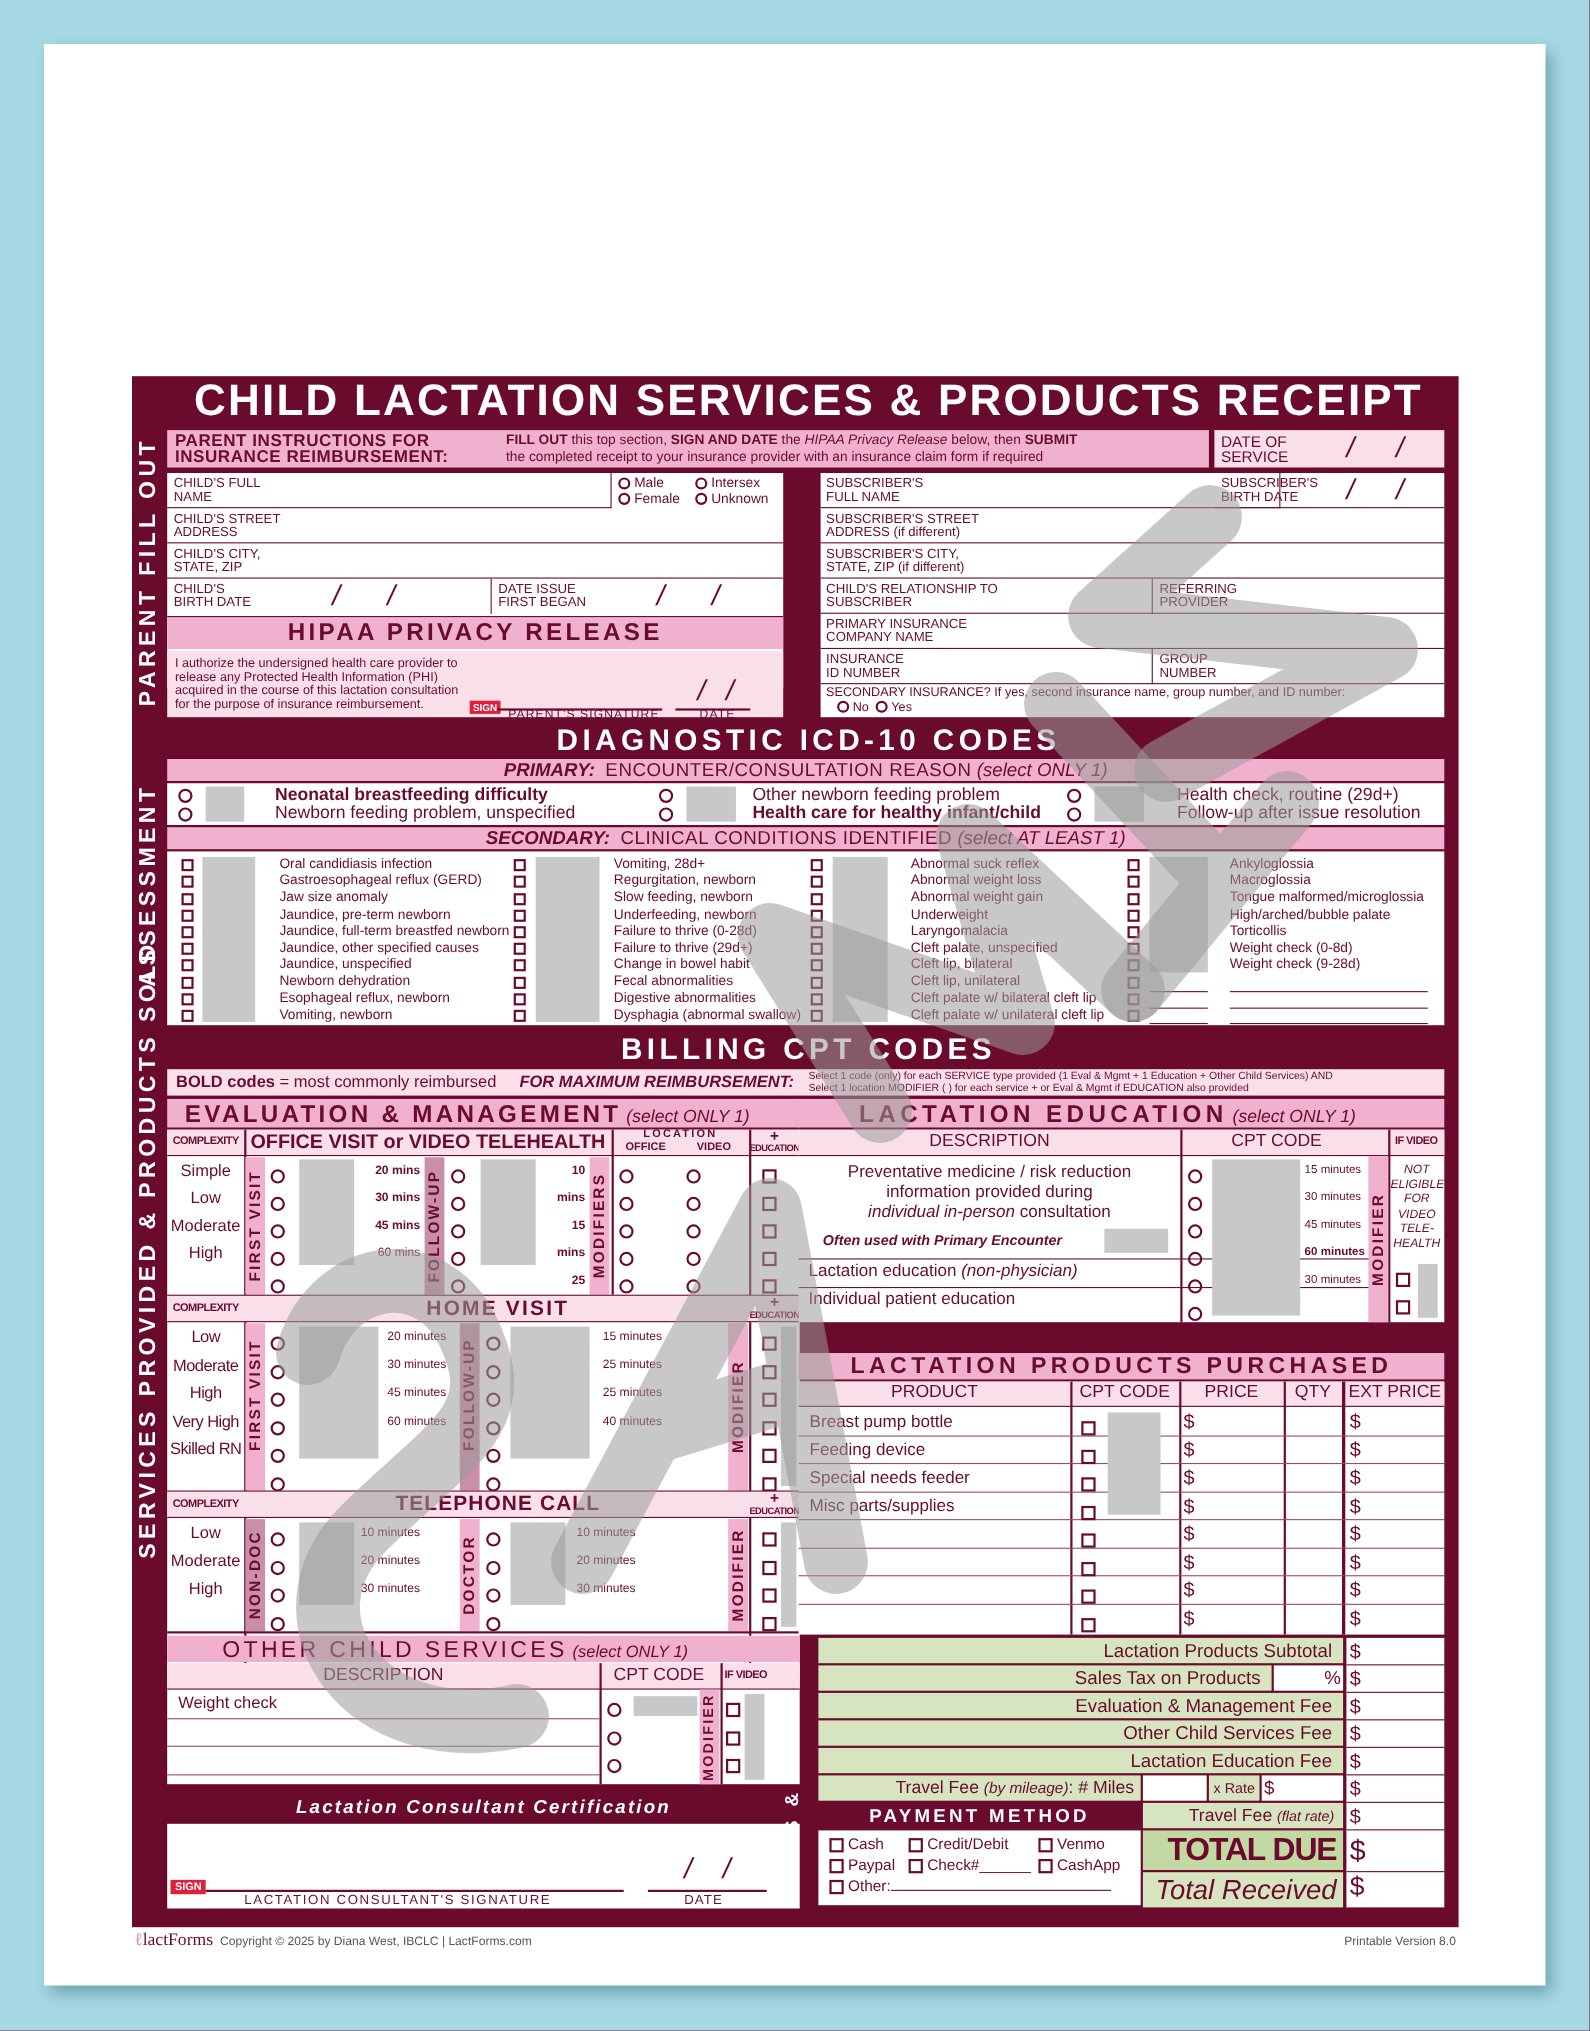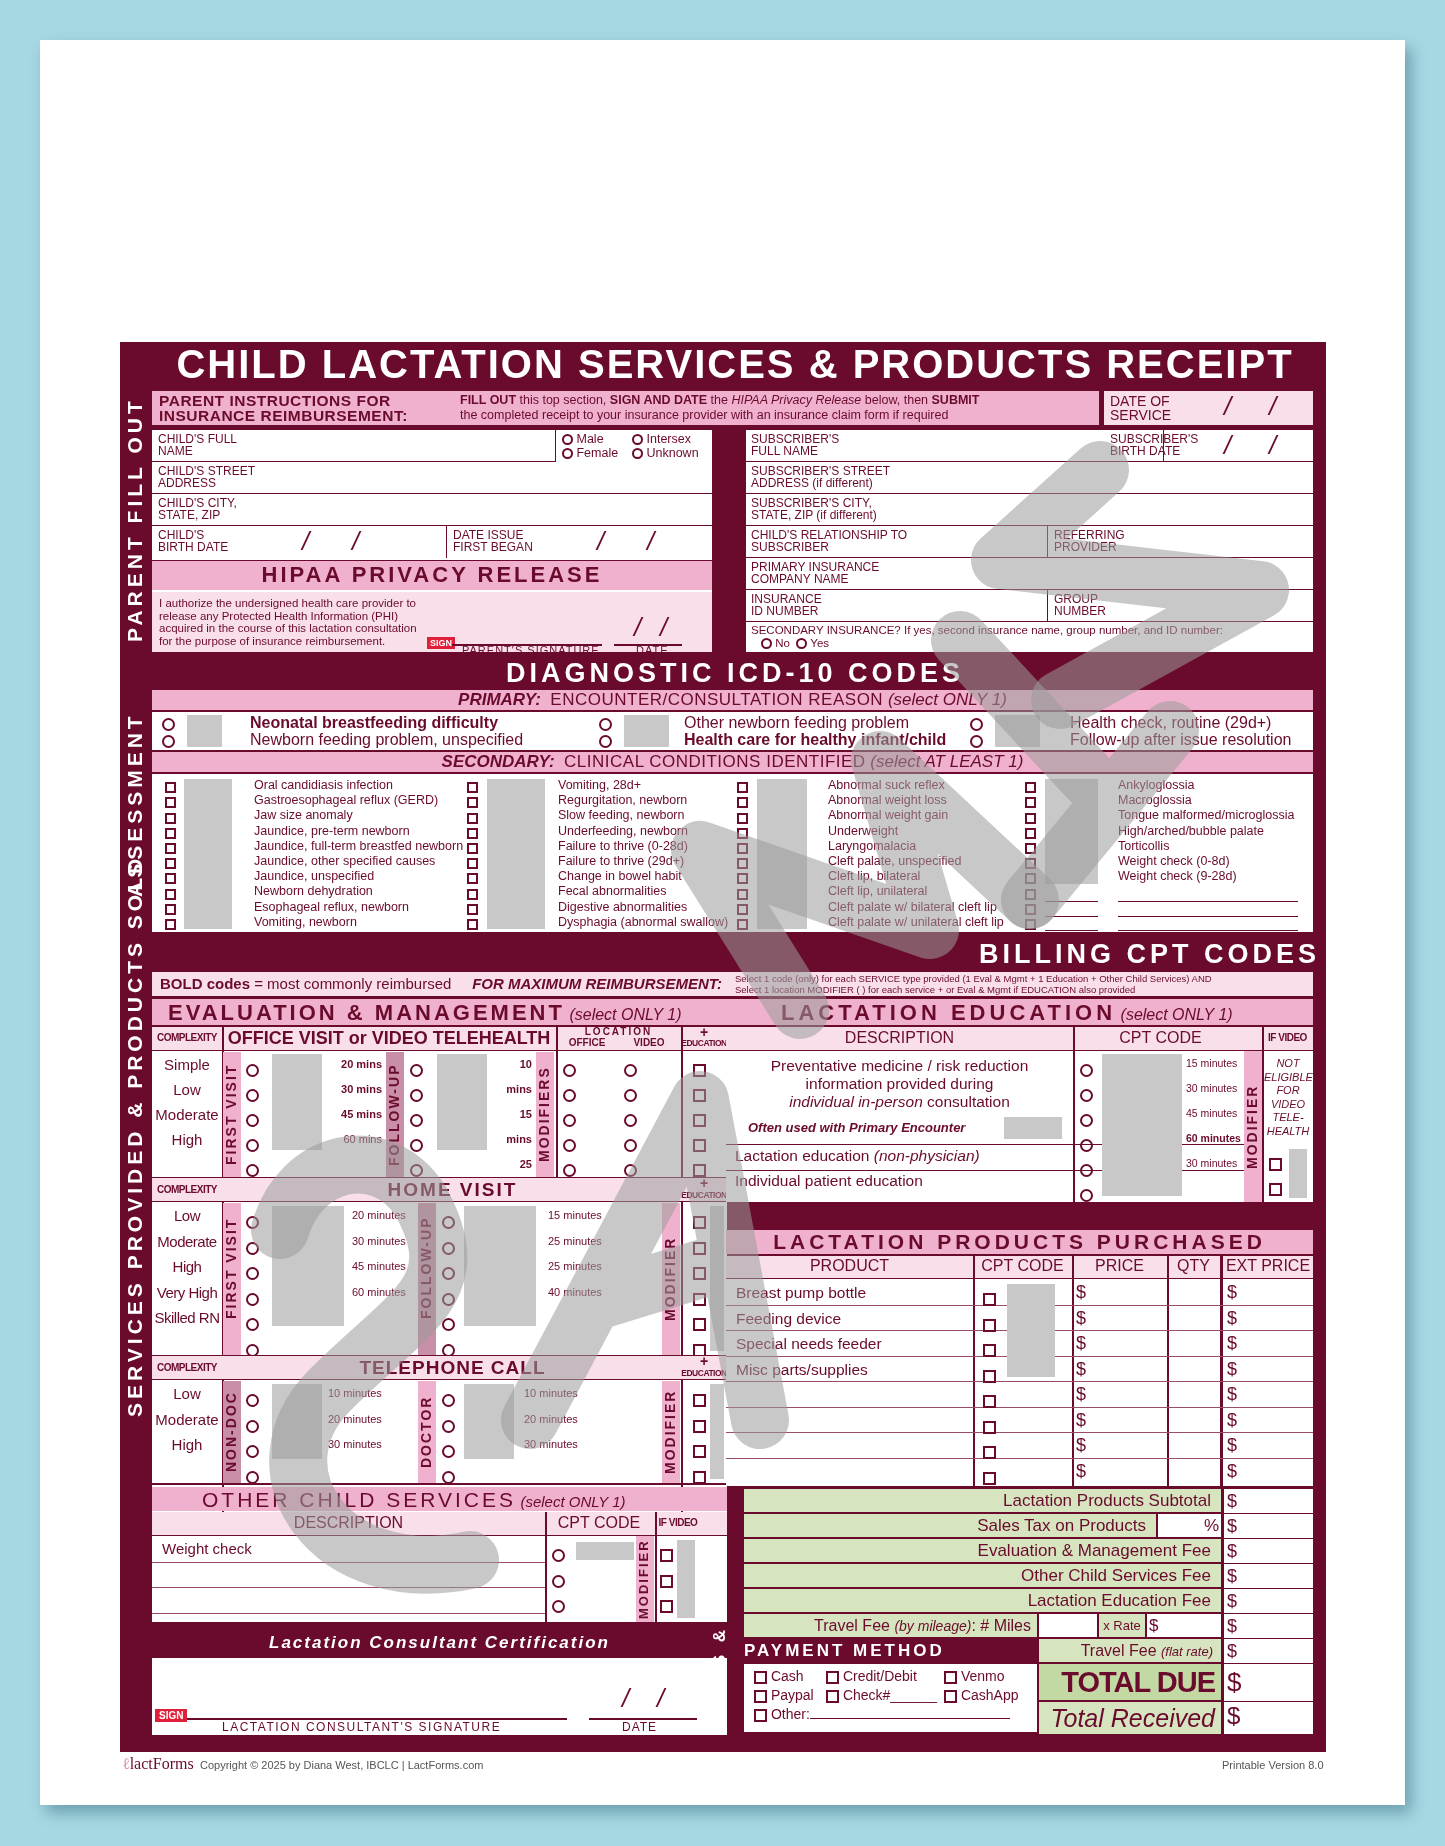--- a/index.html
+++ b/index.html
@@ -220,21 +220,21 @@
         <div>Weight check (9-28d)</div>
     </div>
     <div class="hline" style="left:893px;top:127px;width:53px;height:1px"></div>
     <div class="hline" style="left:966px;top:127px;width:180px;height:1px"></div>
     <div class="hline" style="left:893px;top:142px;width:53px;height:1px"></div>
     <div class="hline" style="left:966px;top:142px;width:180px;height:1px"></div>
     <div class="hline" style="left:893px;top:156px;width:53px;height:1px"></div>
     <div class="hline" style="left:966px;top:156px;width:180px;height:1px"></div>
   </div>
 
-  <div class="abs" style="left:30px;top:596px;width:1170px;height:32px;color:#fff;font-weight:bold;font-size:27px;letter-spacing:4px;text-align:right;line-height:32px">BILLING CPT CODES</div>
+  <div class="abs" style="left:30px;top:596px;width:1170px;height:32px;color:#fff;font-weight:bold;font-size:27px;letter-spacing:4px;text-align:center;line-height:32px">BILLING CPT CODES</div>
   <div class="vlab" style="left:-225px;top:820px;width:480px;height:30px;font-size:21px;line-height:30px">SERVICES PROVIDED &amp; PRODUCTS SOLD</div>
 
   <div class="abs lpink" style="left:32px;top:630px;width:1161px;height:24px">
     <div class="abs" style="left:8px;top:3px;font-size:15px;white-space:nowrap"><b>BOLD codes</b><span> = most commonly reimbursed</span>&nbsp;&nbsp;&nbsp;&nbsp; <b><i>FOR MAXIMUM REIMBURSEMENT:</i></b></div>
     <div class="abs" style="left:583px;top:1px;font-size:9.5px;line-height:11px;white-space:nowrap">
       <div>Select 1 code (only) for each SERVICE type provided (1 Eval &amp; Mgmt + 1 Education + Other Child Services) AND</div>
         <div>Select 1 location MODIFIER (          ) for each service +      or Eval &amp; Mgmt if EDUCATION also provided</div>
     </div>
   </div>
 
@@ -496,21 +496,21 @@
     <div class="abs green" style="left:0;top:0;width:477px;height:23px;text-align:right;padding-right:10px;font-size:17px;line-height:23px">Lactation Products Subtotal</div>
     <div class="abs green" style="left:0;top:25px;width:412px;height:23px;text-align:right;padding-right:10px;font-size:17px;line-height:23px">Sales Tax on Products</div>
     <div class="abs wh" style="left:414px;top:25px;width:63px;height:23px;text-align:right;padding-right:2px;font-size:17px;line-height:23px"><span>%</span></div>
     <div class="abs green" style="left:0;top:50px;width:477px;height:23px;text-align:right;padding-right:10px;font-size:17px;line-height:23px">Evaluation &amp; Management Fee</div>
     <div class="abs green" style="left:0;top:75px;width:477px;height:23px;text-align:right;padding-right:10px;font-size:17px;line-height:23px">Other Child Services Fee</div>
     <div class="abs green" style="left:0;top:100px;width:477px;height:23px;text-align:right;padding-right:10px;font-size:17px;line-height:23px">Lactation Education Fee</div>
     <div class="abs green" style="left:0;top:125px;width:293px;height:23px;text-align:right;padding-right:6px;font-size:16px;line-height:23px;white-space:nowrap"><span>Travel Fee </span><i style="font-size:14px">(by mileage)</i><span>: # Miles</span></div>
     <div class="abs wh" style="left:295px;top:125px;width:58px;height:23px"></div>
     <div class="abs green" style="left:355px;top:125px;width:46px;height:23px;text-align:center;font-size:13px;line-height:23px">x Rate</div>
     <div class="abs wh" style="left:403px;top:125px;width:74px;height:23px;font-size:17px;line-height:23px;padding-left:2px"><span>$</span></div>
-    <div class="abs" style="left:0;top:150px;width:293px;height:23px;color:#fff;text-align:left;font-weight:bold;font-size:17px;letter-spacing:3px;line-height:23px">PAYMENT METHOD</div>
+    <div class="abs" style="left:0;top:150px;width:293px;height:23px;color:#fff;text-align:center;font-weight:bold;font-size:17px;letter-spacing:3px;line-height:23px">PAYMENT METHOD</div>
     <div class="abs green" style="left:295px;top:150px;width:182px;height:23px;text-align:right;padding-right:8px;font-size:16px;line-height:23px;white-space:nowrap"><span>Travel Fee </span><i style="font-size:13px">(flat rate)</i></div>
     <div class="abs wh" style="left:0;top:175px;width:293px;height:68px;font-size:14px">
       <div class="abs" style="left:10px;top:4px;display:grid;grid-template-columns:72px 118px 80px;row-gap:3px;white-space:nowrap">
         <span><span class="chk"></span> <span>Cash</span></span>
         <span><span class="chk"></span> <span>Credit/Debit</span></span>
         <span><span class="chk"></span> <span>Venmo</span></span>
         <span><span class="chk"></span> <span>Paypal</span></span>
         <span><span class="chk"></span> <span>Check#______</span></span>
         <span><span class="chk"></span> <span>CashApp</span></span>
         <span style="grid-column:1/4"><span class="chk"></span> <span>Other:</span><span style="display:inline-block;width:200px;border-bottom:1px solid #6a0a2c"></span></span>

